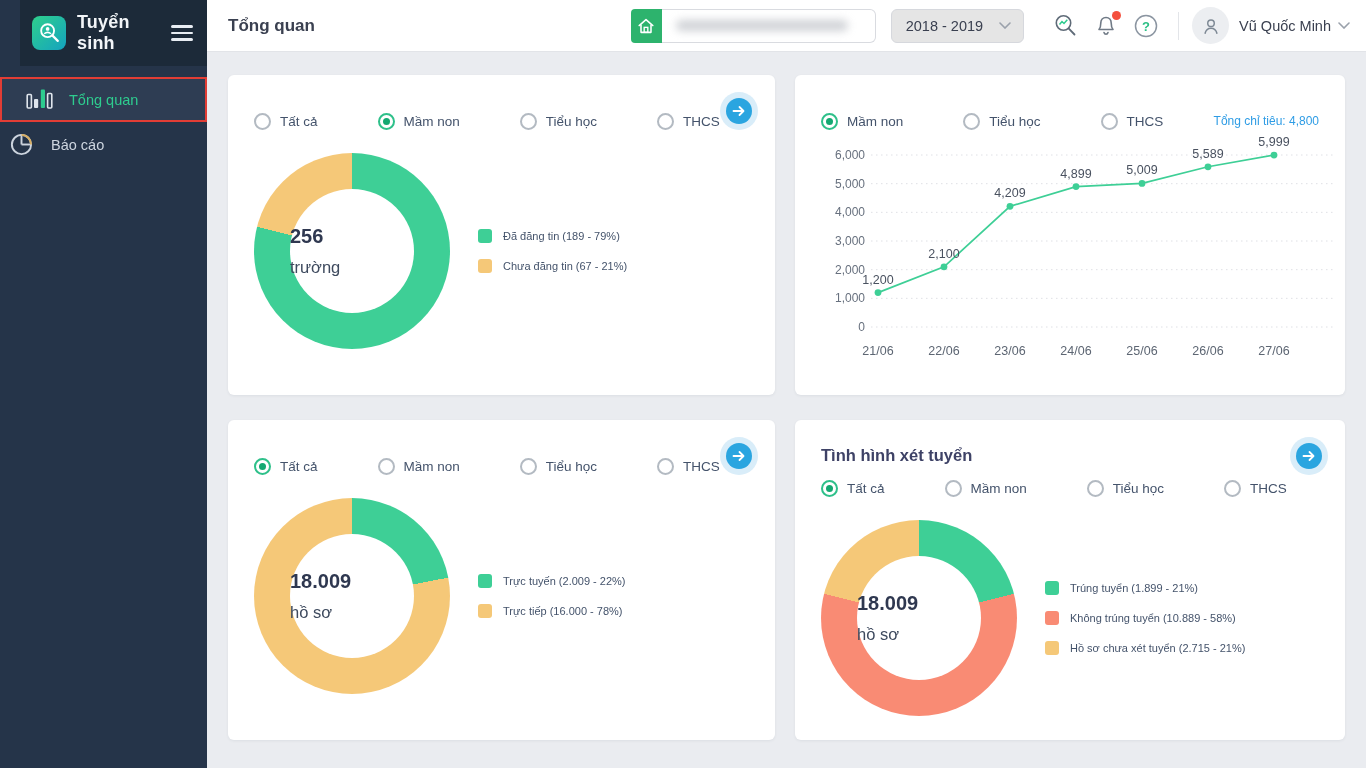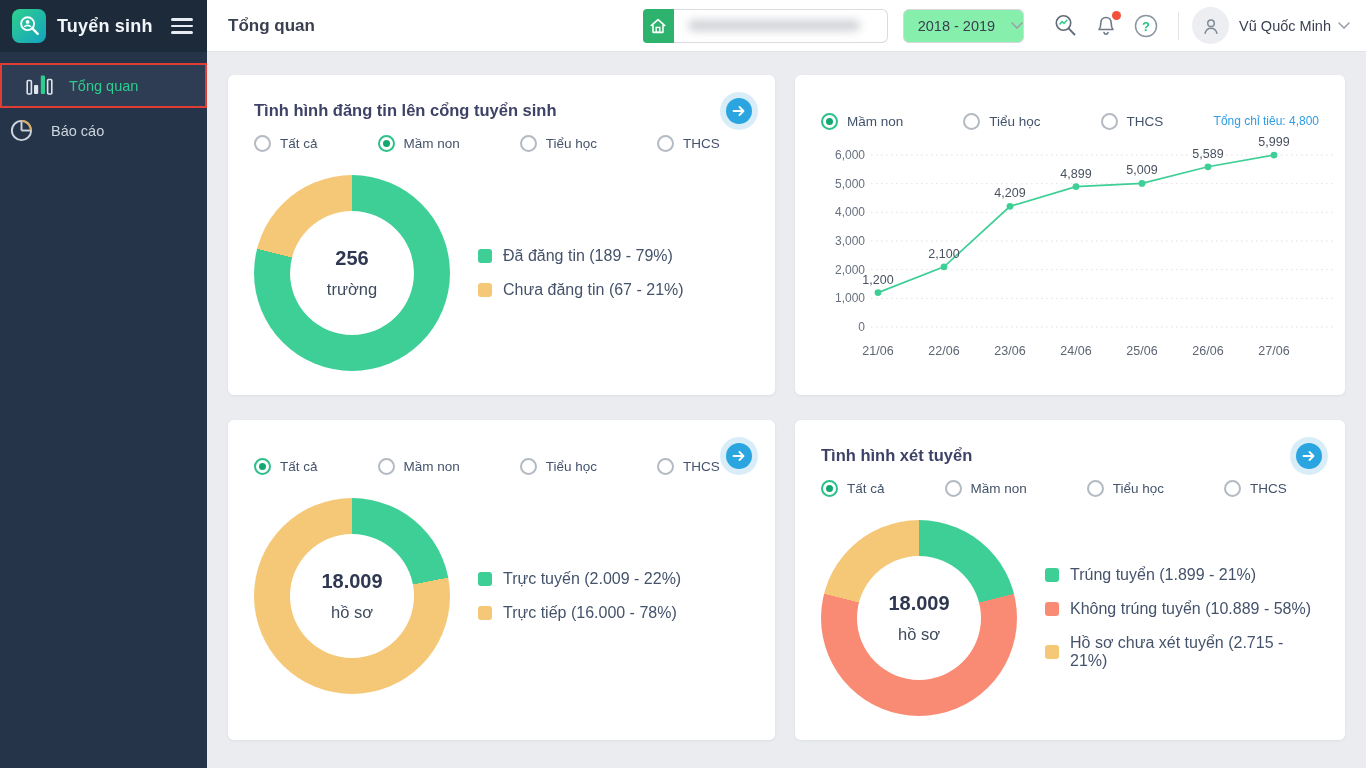--- a/index.html
+++ b/index.html
@@ -1,39 +1,39 @@
 <!DOCTYPE html>
 <html><head>
 <meta charset="utf-8">
 <style>
   * { margin:0; padding:0; box-sizing:border-box; }
   html,body { width:1366px; height:768px; overflow:hidden; font-family:"Liberation Sans", sans-serif; }
   .screen { position:relative; width:1366px; height:768px; background:#eaecf0; }
 
   
   .sidebar { position:absolute; left:0; top:0; bottom:0; width:207px; background:#253449; z-index:3; }
-  .side-header { height:52px; background:#1c2a39; display:flex; align-items:center; padding:0 14px 0 12px; }
+  .side-header { height:66px; background:#1c2a39; display:flex; align-items:center; padding:0 14px 0 12px;margin-left:20px; }
   .logo-box { width:34px; height:34px; border-radius:8px; background:linear-gradient(135deg,#2fd08c,#14a3c0); display:flex; align-items:center; justify-content:center; flex:0 0 auto; }
   .app-title { color:#f2f5f8; font-size:18px; font-weight:700; margin-left:11px; letter-spacing:.2px; }
   .hamburger { margin-left:auto; width:22px; display:flex; flex-direction:column; gap:4px; cursor:pointer; }
   .hamburger span { display:block; height:2.4px; background:#e8edf3; border-radius:2px; }
   .side-nav { margin-top:11px; }
   .side-item { height:45px; display:flex; align-items:center; padding-left:8px; gap:16px; color:#cdd5df; font-size:14.5px; cursor:pointer; }
   .side-item.active { background:#2e3d53; border:2px solid #e23d35; color:#2ecc8f; padding-left:24px; }
   .side-item .ico { width:27px; display:flex; justify-content:center; }
 
   
   .topbar { position:absolute; left:207px; right:0; top:0; height:52px; background:#ffffff; border-bottom:1px solid #e2e4e8; display:flex; align-items:center; padding:0 16px 0 21px; z-index:2; }
   .page-title { font-size:17px; font-weight:700; color:#3a4050; }
   .tb-right { margin-left:auto; display:flex; align-items:center; }
   .home-group { display:flex; align-items:center; }
   .home-btn { width:31px; height:34px; background:#2db36d; border-radius:4px 0 0 4px; display:flex; align-items:center; justify-content:center; cursor:pointer; }
   .blur-pill { width:214px; height:34px; border:1px solid #d9dbe0; border-left:none; border-radius:0 6px 6px 0; display:flex; align-items:center; padding:0 14px; background:#fff; cursor:pointer; }
   .blur-bar { height:11px; width:172px; background:#a9adb5; border-radius:6px; filter:blur(4px); opacity:.55; }
-  .year-dd { margin-left:15px; height:34px; border:1px solid #d6d8dd; border-radius:6px; background:#86efac; padding:0 0 0 14px; display:flex; align-items:center; gap:16px; font-size:14.5px; color:#3a4050; cursor:pointer; }
+  .year-dd { margin-left:15px; height:34px; border:1px solid #d6d8dd; border-radius:6px; background:#e5e5e5; padding:0 12px 0 14px; display:flex; align-items:center; gap:16px; font-size:14.5px; color:#3a4050; cursor:pointer; }
   .tb-icons { display:flex; align-items:center; gap:13px; margin-left:28px; }
   .tb-icon { width:27px; height:27px; display:flex; align-items:center; justify-content:center; position:relative; cursor:pointer; }
   .ndot { position:absolute; top:-1px; right:-2px; width:9px; height:9px; border-radius:50%; background:#f4503e; }
   .tb-divider { width:1px; height:28px; background:#e3e5e9; margin-left:19px; }
   .user-box { display:flex; align-items:center; margin-left:13px; cursor:pointer;text-align:right; }
   .avatar { width:37px; height:37px; border-radius:50%; background:#eceef1; display:flex; align-items:center; justify-content:center; }
   .user-name { margin-left:10px; font-size:14.5px; color:#3a4050; }
   .user-box svg.chev { margin-left:7px; }
 
   
@@ -47,27 +47,27 @@
   .rb.on { border-color:#2ec08a; }
   .rb.on::after { content:""; position:absolute; left:50%; top:50%; width:7px; height:7px; margin:-3.5px 0 0 -3.5px; border-radius:50%; background:#14a871; }
   .ftext { font-size:13.5px; color:#44536b; }
   .chart-note { margin-left:auto; font-size:12px; color:#2e9ce5; }
   .go-btn { position:absolute; top:17px; right:17px; width:38px; height:38px; border-radius:50%; background:#d9edf9; display:flex; align-items:center; justify-content:center; cursor:pointer; }
   .go-btn .inner { width:26px; height:26px; border-radius:50%; background:#2aa5e0; display:flex; align-items:center; justify-content:center; }
 
   
   .donut-row { display:flex; align-items:center; margin-top:22px; }
   .donut { position:relative; width:196px; height:196px; border-radius:50%; flex:0 0 auto; }
-  .hole { position:absolute; inset:36px; background:#fff; border-radius:50%; display:flex; flex-direction:column; align-items:center; justify-content:center; gap:2px; }
+  .hole { position:absolute; inset:36px; background:#fff; border-radius:50%; display:flex; flex-direction:column; align-items:flex-start; justify-content:center; gap:2px; }
   .cval { font-size:20px; font-weight:700; color:#2f3850; }
   .clab { font-size:16.5px; color:#3e4a5e;margin-top:8px; }
   .legend { margin-left:28px; display:flex; flex-direction:column; gap:16px; }
   .lrow { display:flex; align-items:center; gap:11px; }
   .sw { width:14px; height:14px; border-radius:3px; flex:0 0 auto; }
-  .ltext { font-size:16px; color:#44536b; }
+  .ltext { font-size:11px; color:#44536b; }
 
   
   .chart-wrap { margin:2px -12px 0 -12px; }
   .grid { stroke:#dfe0e5; stroke-width:1; stroke-dasharray:1.5 3.5; }
   .ytick { font-size:12px; fill:#67707e; font-family:"Liberation Sans", sans-serif; }
   .xtick { font-size:12.5px; fill:#5d6673; font-family:"Liberation Sans", sans-serif; }
   .plabel { font-size:12.5px; fill:#4a5260; font-family:"Liberation Sans", sans-serif; }
 </style>
 </head>
 <body>
@@ -172,21 +172,20 @@
         <svg class="chev" width="12" height="7" viewBox="0 0 12 7">
           <path d="M1 1 L6 6 L11 1" fill="none" stroke="#9aa1ab" stroke-width="1.6" stroke-linecap="round"></path>
         </svg>
       </div>
     </div>
   </header>
 
   <main class="content">
 
     <section class="card">
-      <h2 class="card-title">Tình hình đăng tin lên cổng tuyển sinh</h2>
       <div class="go-btn">
         <span class="inner">
           <svg width="14" height="12" viewBox="0 0 14 12">
               <path d="M1.5 6 H11 M7.5 2 L11.5 6 L7.5 10" fill="none" stroke="#ffffff" stroke-width="1.8" stroke-linecap="round" stroke-linejoin="round"></path>
             </svg>
         </span>
       </div>
       <div class="filters-row">
         <div class="filters">
             <label class="filter">

